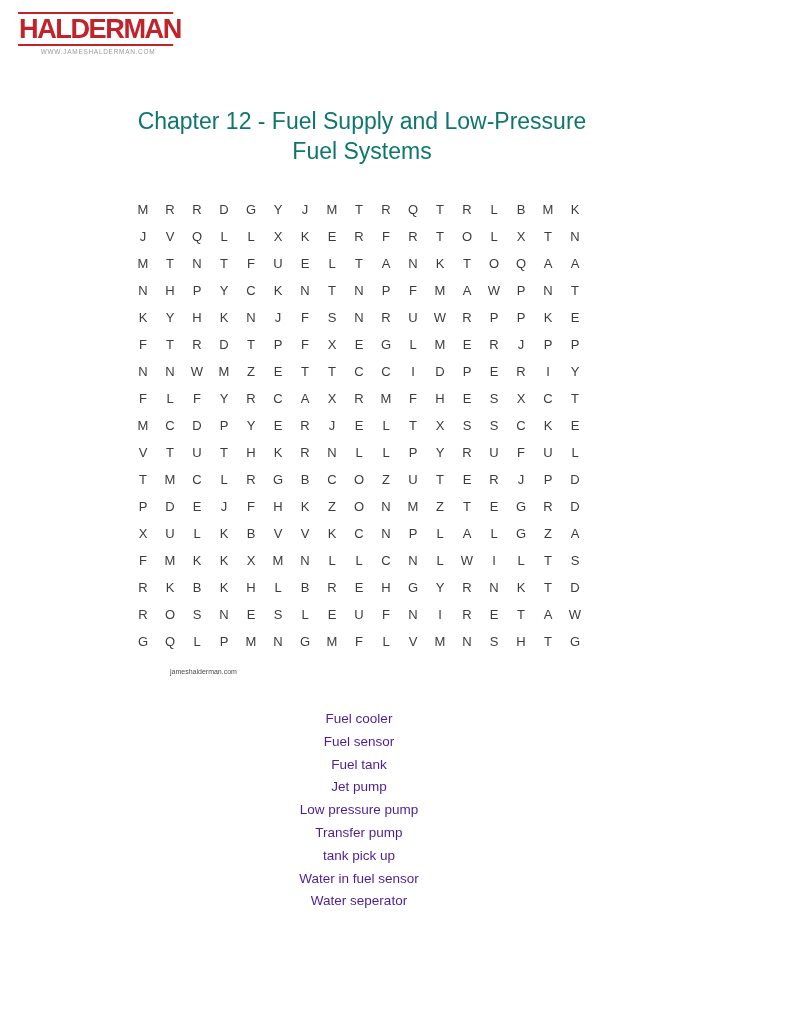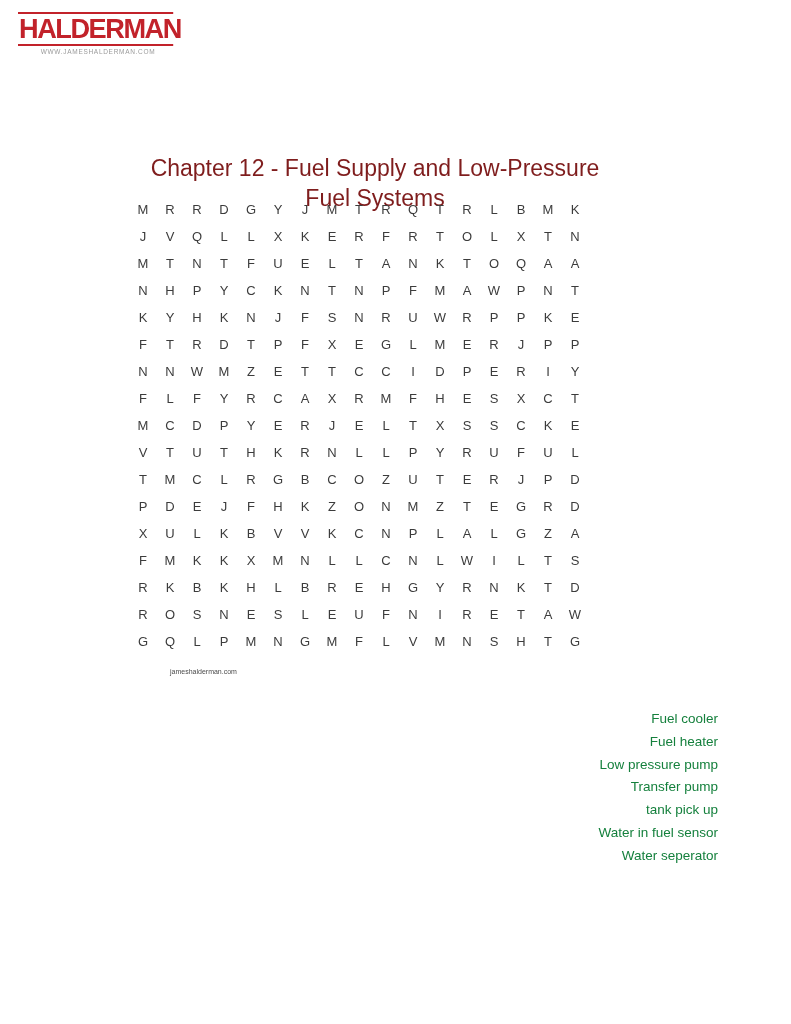--- a/index.html
+++ b/index.html
@@ -34,27 +34,26 @@
     letter-spacing: 0.7px;
     color: #9a9a9a;
     text-align: center;
     white-space: nowrap;
   }
 
   
   .title {
     position: absolute;
     top: 106px;
-    left: 16px;
+    left: 3px;
     width: 100%;
     text-align: center;
     font-size: 23px;
     line-height: 30px;
-    color: #7f1d1d;
-    margin-top: 47px;
+    color: #0f766e;
   }
 
   
   .grid {
     position: absolute;
     top: 196px;
     left: 50%;
     transform: translateX(-50%);
   }
   .grid-row { display: flex; }
@@ -81,22 +80,21 @@
   .word-list {
     position: absolute;
     top: 708px;
     left: 0;
     width: 100%;
     text-align: center;
   }
   .word-item {
     font-size: 13.5px;
     line-height: 22.8px;
-    color: #15803d;
-    text-align: right;
+    color: #4c1d95;
   }
 </style>
 </head>
 <body>
 
 <div class="page">
 
   <div class="logo">
     <div class="logo-name">HALDERMAN</div>
     <div class="logo-site">WWW.JAMESHALDERMAN.COM</div>
@@ -430,21 +428,23 @@
         <span class="grid-cell">H</span>
         <span class="grid-cell">T</span>
         <span class="grid-cell">G</span>
       </div>
     </div>
 
   <div class="watermark">jameshalderman.com</div>
 
   <div class="word-list">
       <div class="word-item">Fuel cooler</div>
-      <div class="word-item">Fuel heater</div>
+      <div class="word-item">Fuel sensor</div>
+      <div class="word-item">Fuel tank</div>
+      <div class="word-item">Jet pump</div>
       <div class="word-item">Low pressure pump</div>
       <div class="word-item">Transfer pump</div>
       <div class="word-item">tank pick up</div>
       <div class="word-item">Water in fuel sensor</div>
       <div class="word-item">Water seperator</div>
     </div>
 
 </div>
 
 </body></html>

